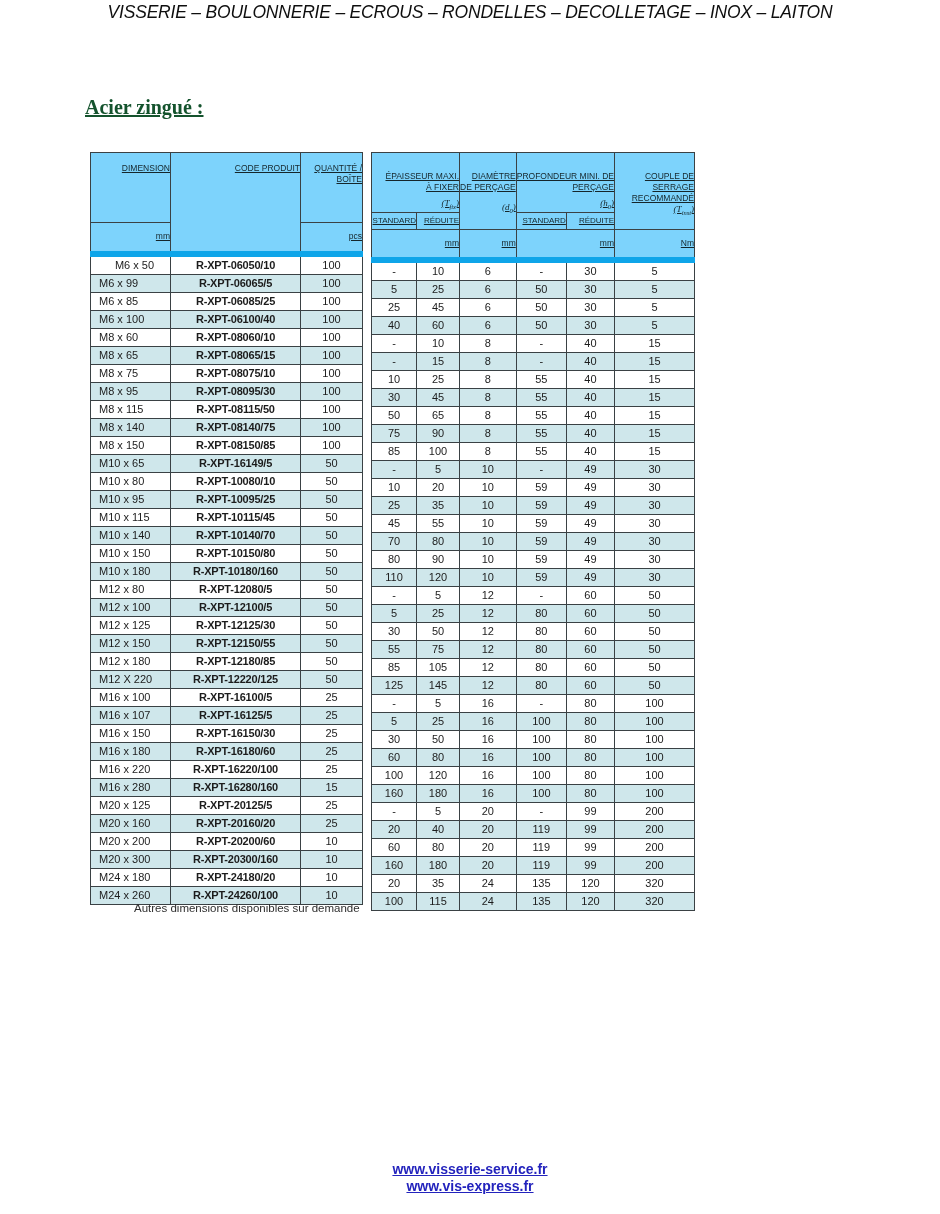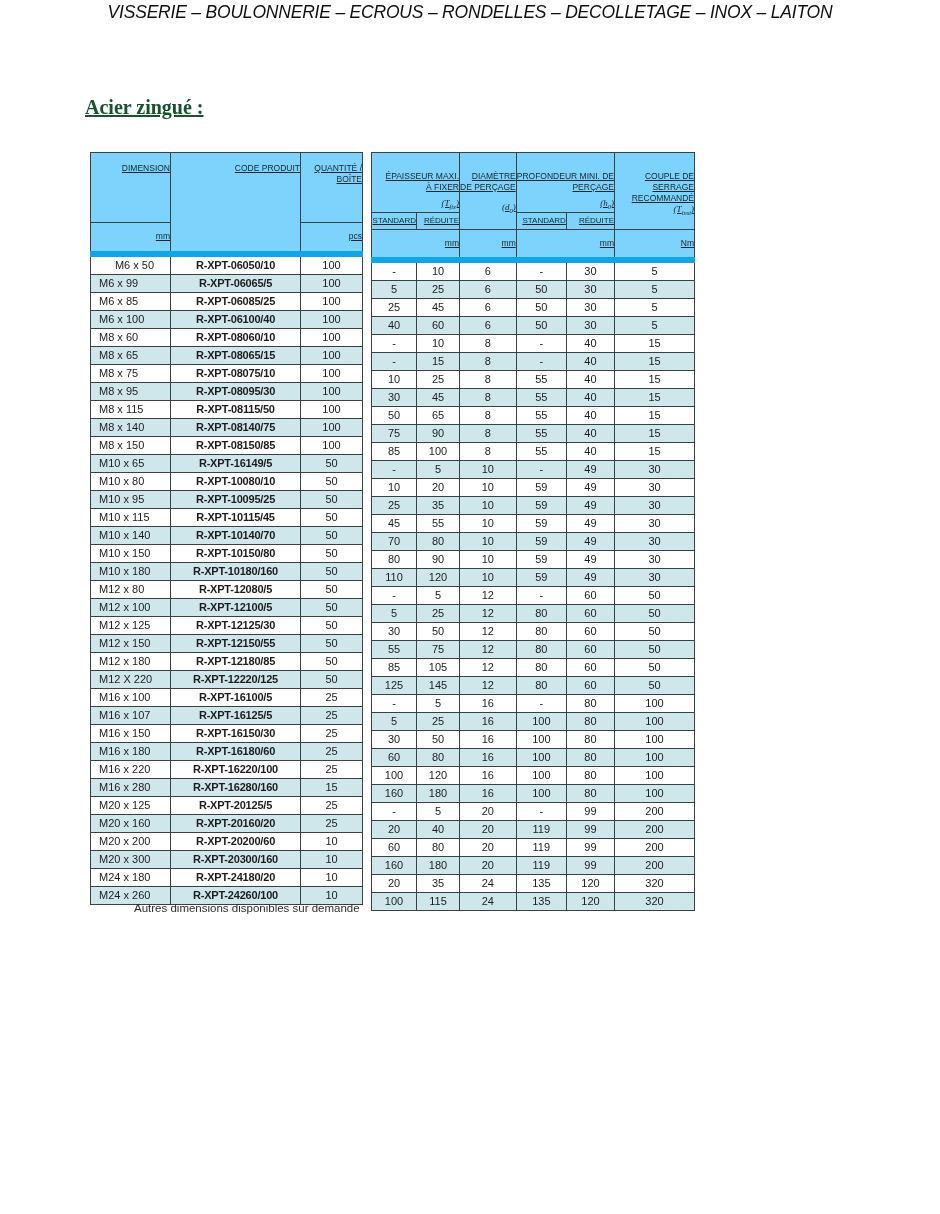--- a/index.html
+++ b/index.html
@@ -664,13 +664,15 @@
           <td>120</td>
           <td>320</td>
         </tr>
       </tbody>
   </table>
 </div>
 
 <div class="note">Autres dimensions disponibles sur demande</div>
 
 <div class="links">
+  <a href="#">www.visserie-service.fr</a>
+  <a href="#">www.vis-express.fr</a>
 </div>
 
 </body></html>

